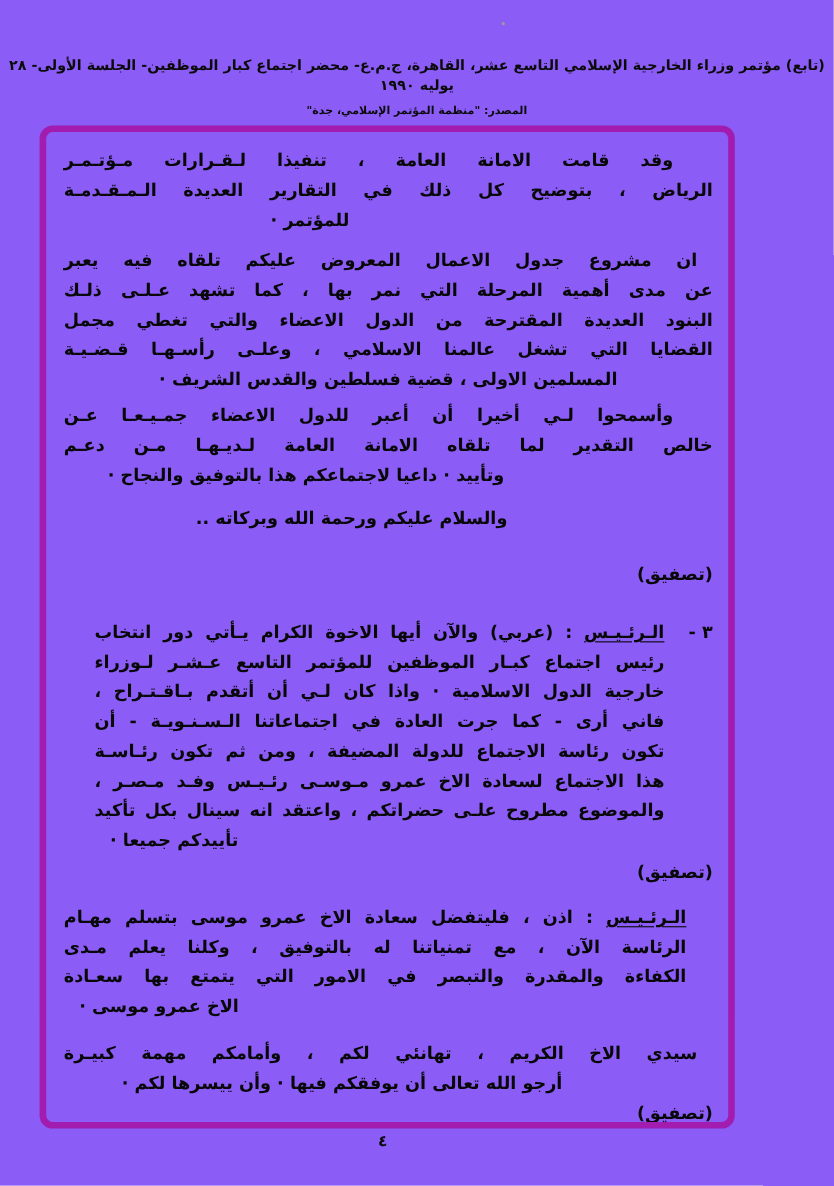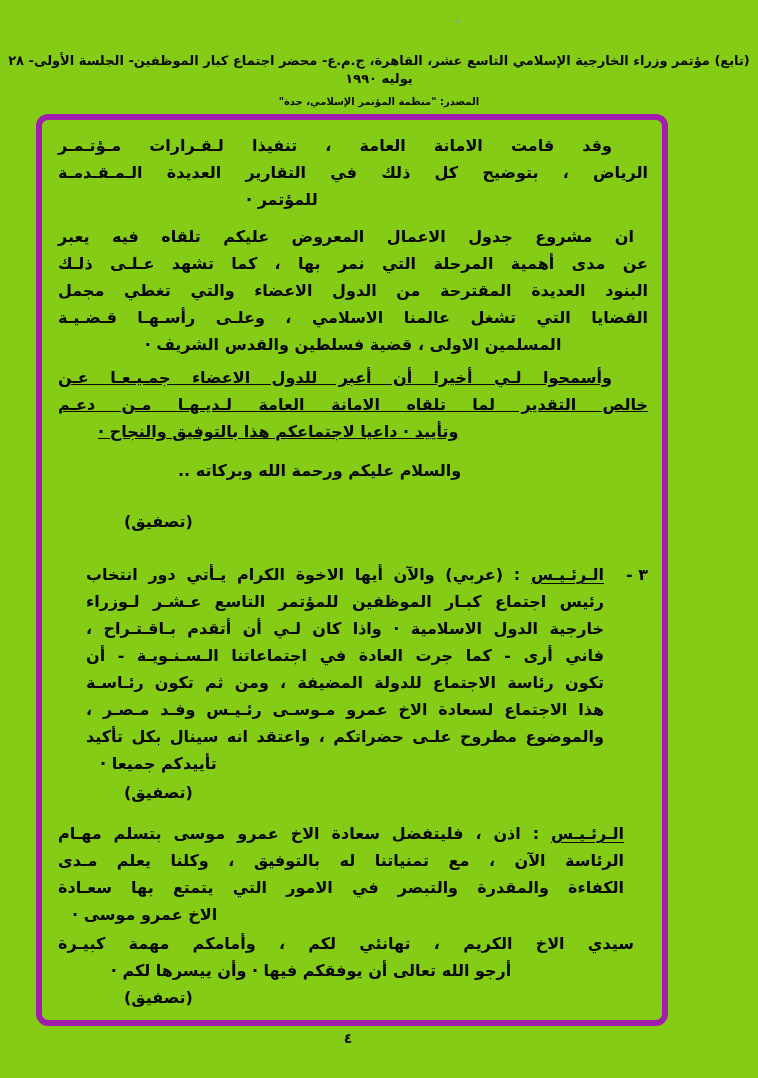--- a/index.html
+++ b/index.html
@@ -1,21 +1,21 @@
 <!DOCTYPE html>
 <html><head>
 <meta charset="utf-8">
 <style>
   * { margin:0; padding:0; box-sizing:border-box; }
   html, body { background:#ffffff; }
   body {
     width:758px; height:1078px; position:relative;
     font-family:"DejaVu Sans", sans-serif; color:#0b0b0b;
   }
-  .page { position:absolute; inset:0; background:#84cc16; overflow:hidden; }
+  .page { position:absolute; inset:0; background:#8b5cf6; overflow:hidden; }
 
   .speck { position:absolute; left:456px; top:20px; width:3px; height:3px;
            background:#9a9a9a; border-radius:50%; }
 
   .header { position:absolute; top:52px; left:0; width:758px;
             direction:rtl; text-align:center; font-weight:bold; }
   .header-line1 { font-size:13px; line-height:18px; }
   .header-line2 { font-size:10px; margin-top:8px; }
 
   .greenbox {
@@ -28,34 +28,34 @@
   .tline { text-align:justify; text-align-last:justify; }
   .tline-last { text-align-last:right; }
 
   .indent-lg > .tline:first-child { padding-right:36px; }
   .indent-sm > .tline:first-child { padding-right:14px; }
 
   .p1 { margin-bottom:10px; }
   .p1 .tline-last { text-align-last:left; padding-left:188px; }
   .p2 { margin-bottom:6px; }
   .p2 .tline-last { text-align-last:center; }
-  .p3 { margin-bottom:12px;text-decoration:underline; }
+  .p3 { margin-bottom:12px; }
   .p3 .tline-last { text-align-last:left; padding-left:40px; }
 
   .salam { text-align:left; padding-left:120px; margin-bottom:24px; }
-  .applause { text-align:left; padding-left:66px; }
+  .applause { text-align:right; padding-left:66px; }
   .a1 { margin-bottom:26px; }
   .a2 { margin-bottom:14px; }
 
   .numbered { display:flex; margin-bottom:2px; }
   .num { flex:0 0 44px; }
   .nbody { flex:1 1 auto; min-width:0;margin-left:28px; }
   .itm .tline-last, .prs .tline-last { text-align-last:left; padding-left:14px; }
 
-  .pres2 { padding-right:24px; margin-bottom:2px; }
+  .pres2 { padding-right:24px; margin-bottom:16px; }
   .speaker { text-decoration:underline; text-underline-offset:3px; }
 
   .closing .tline-last { text-align-last:center; padding-right:84px; }
 
   .pagenum { position:absolute; left:336px; top:1030px; width:24px;
              text-align:center; font-weight:bold; font-size:14px; }
 </style>
 </head>
 <body>
 

